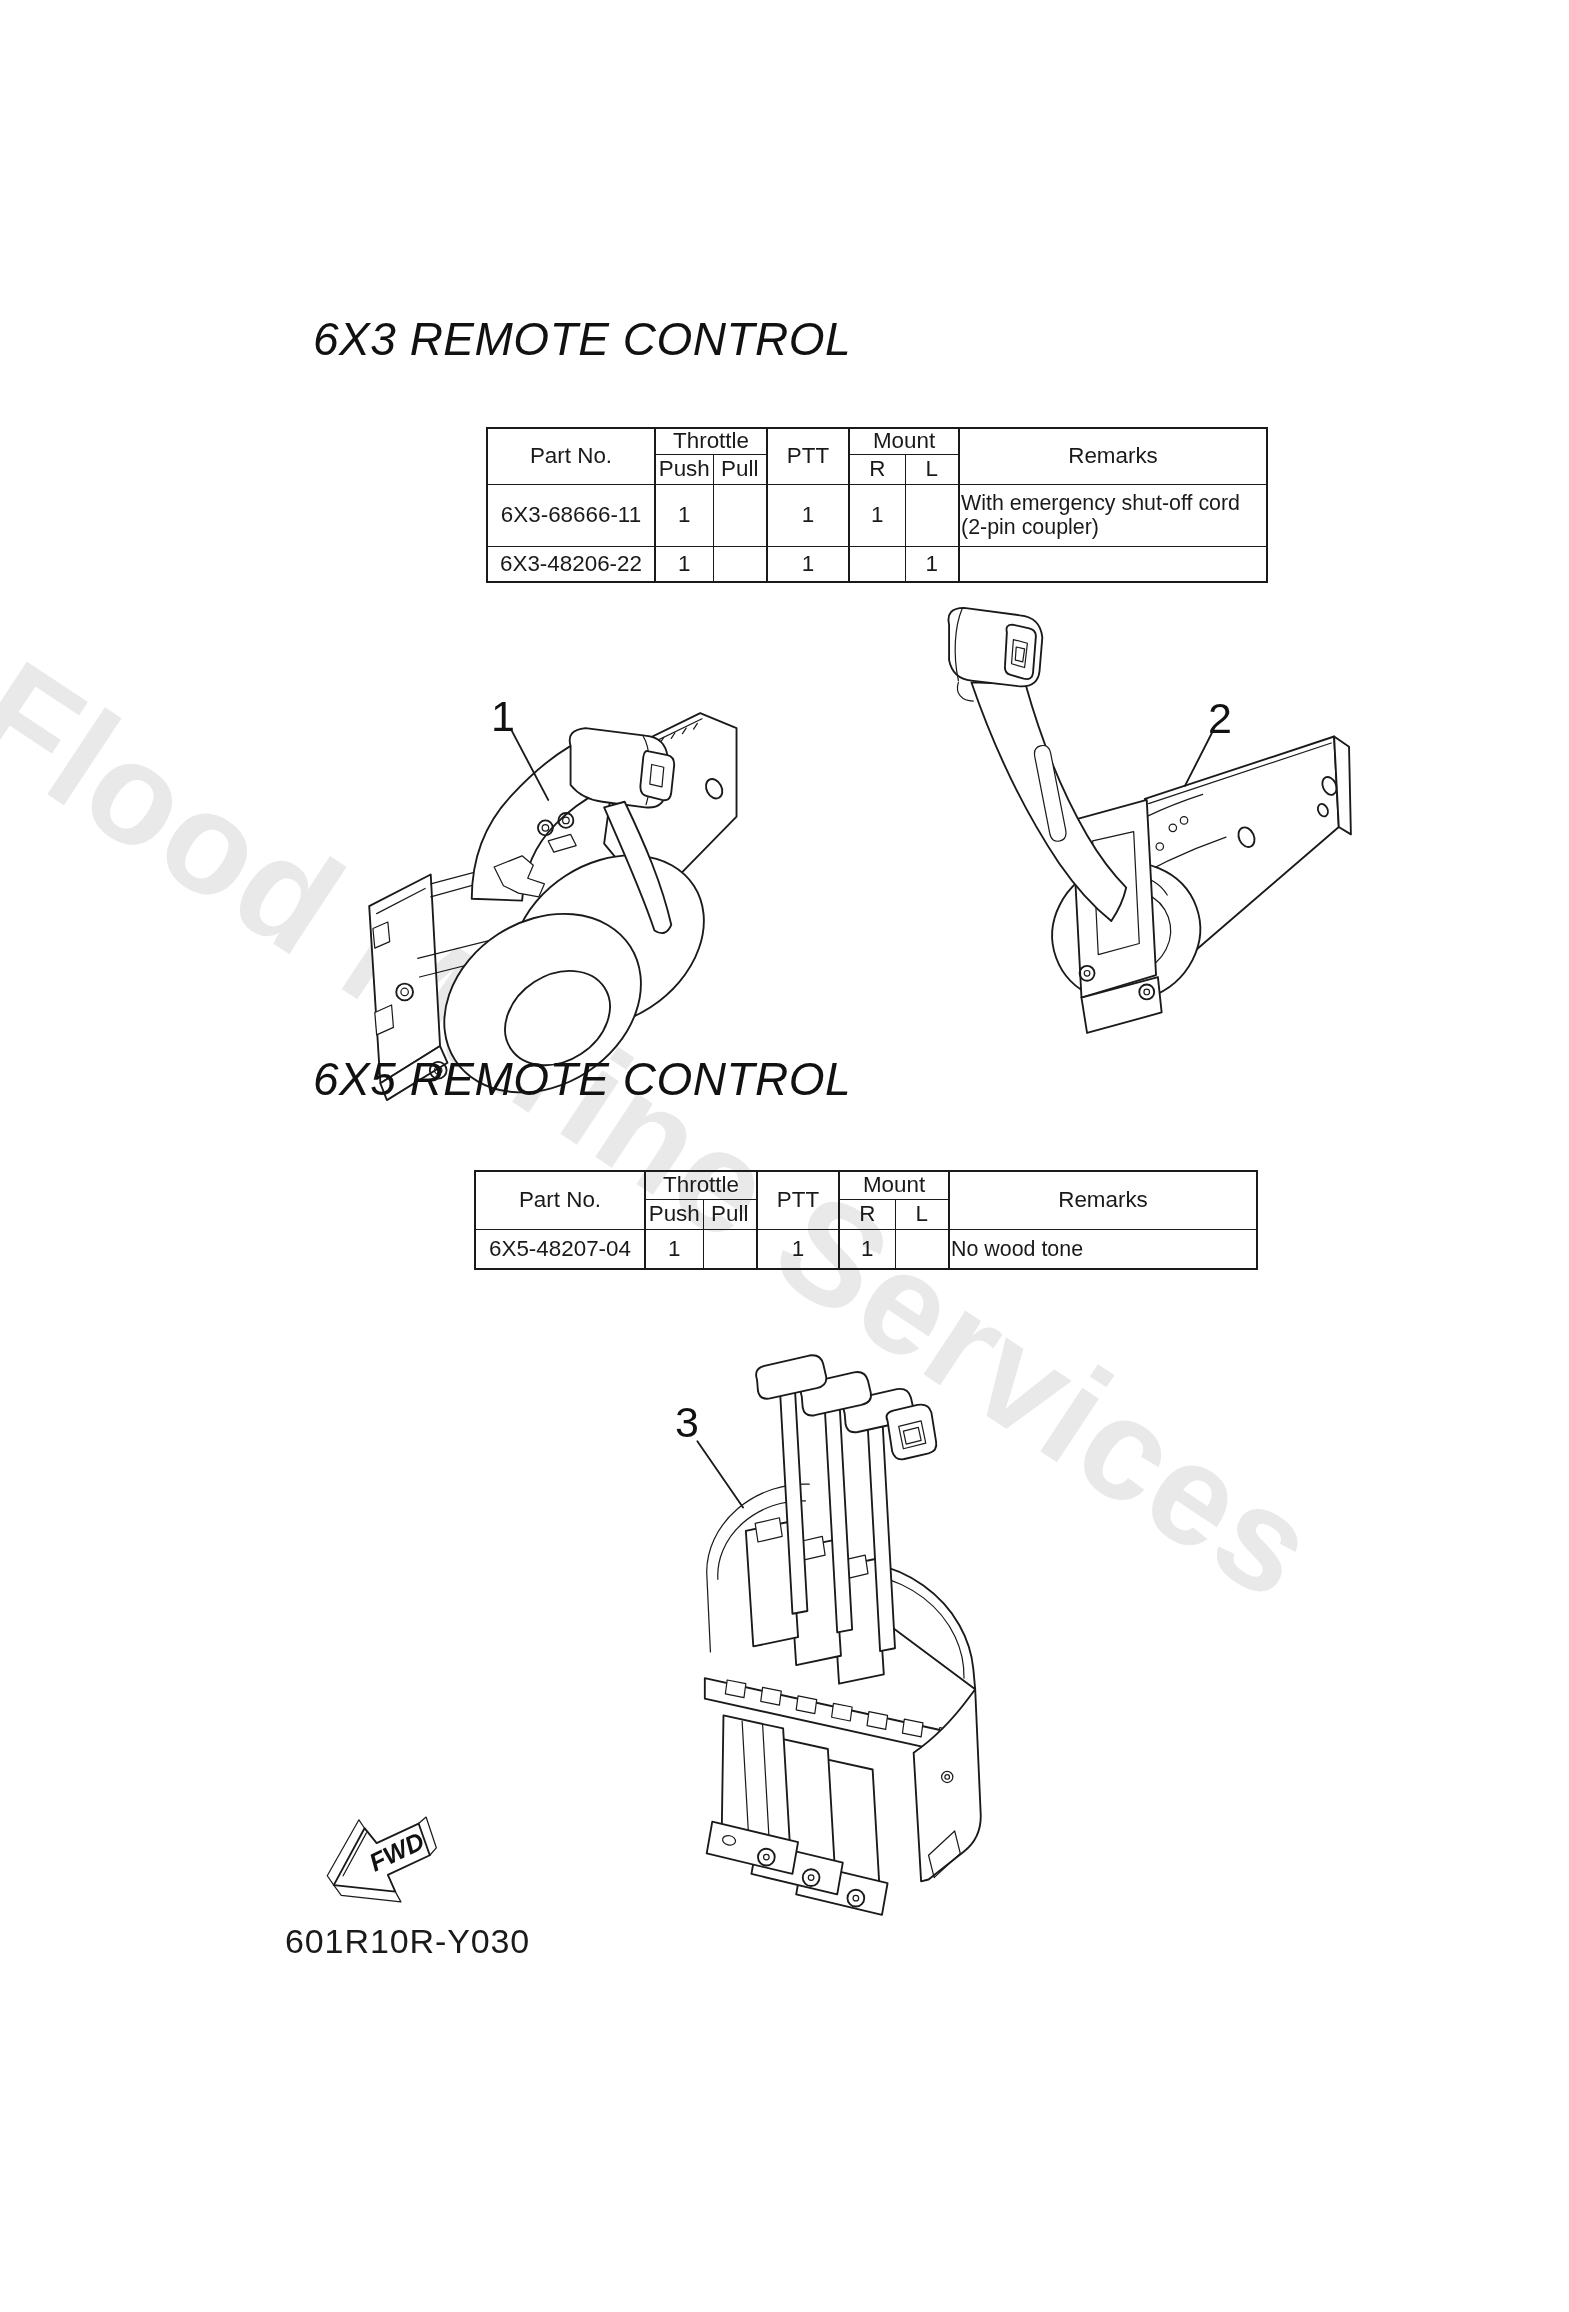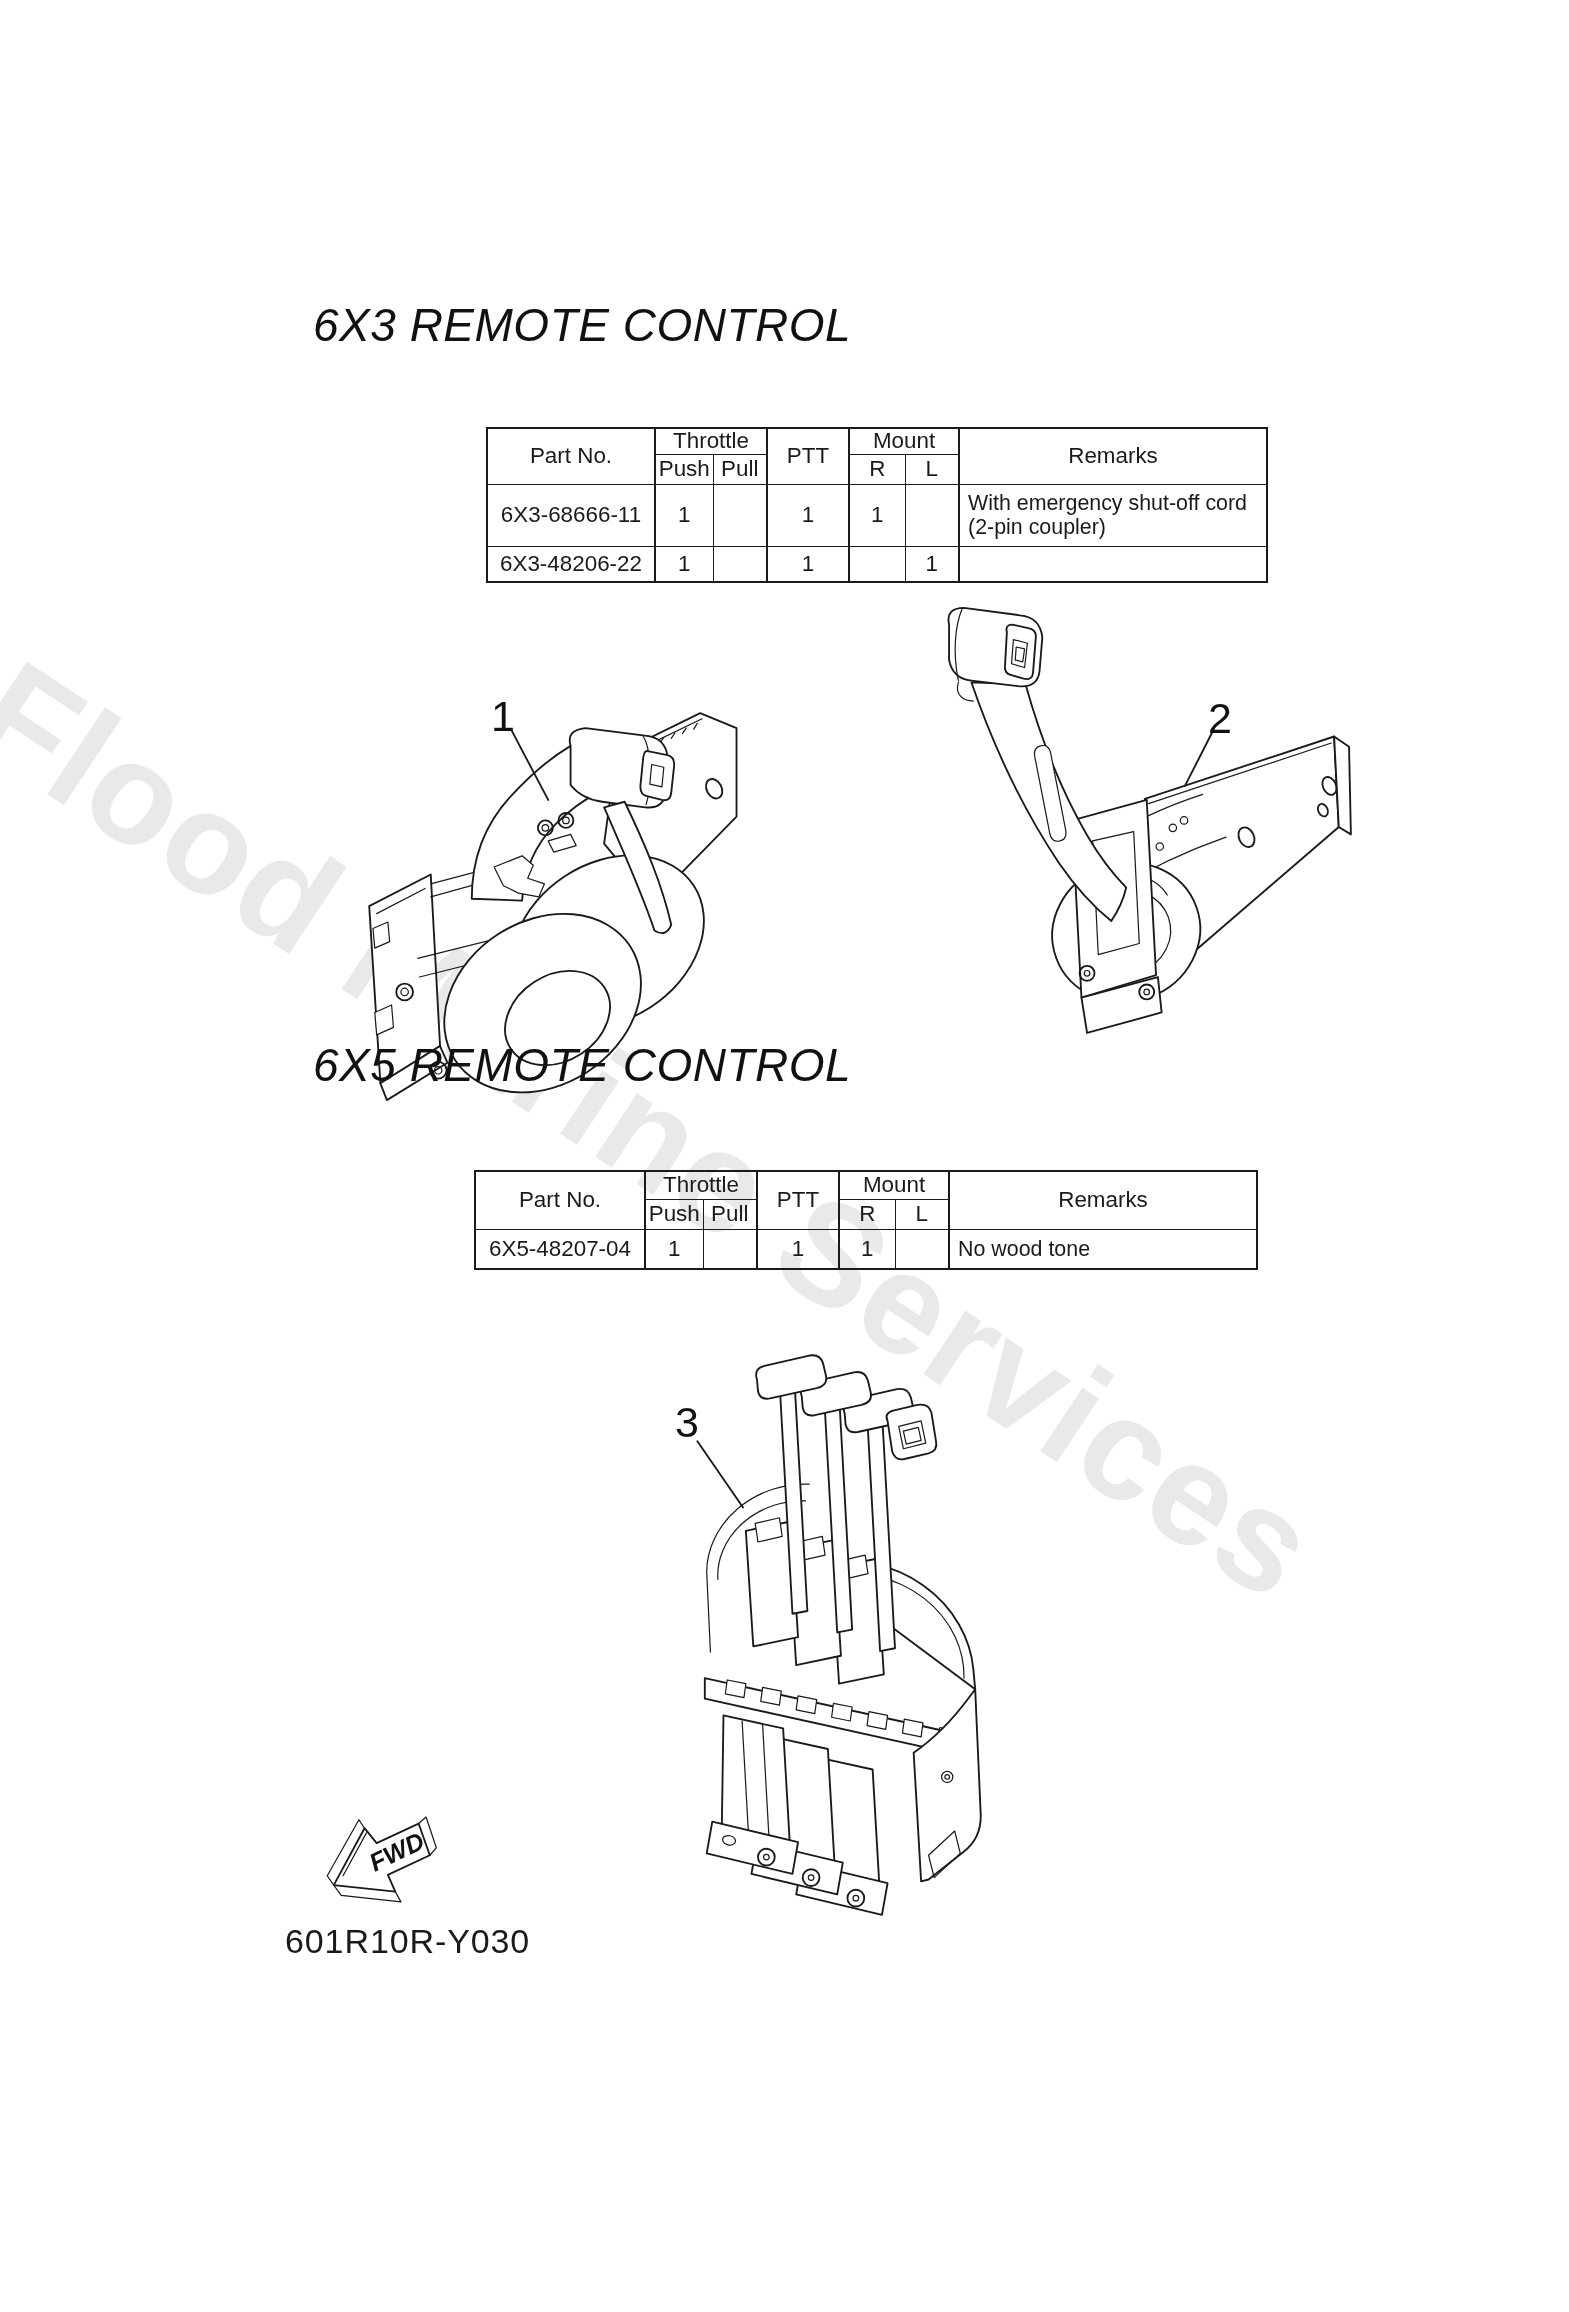--- a/index.html
+++ b/index.html
@@ -6,35 +6,35 @@
   body{width:1570px;height:2313px;position:relative;overflow:hidden;
        font-family:"Liberation Sans",sans-serif;color:#1a1a1a;}
   .watermark{
     position:absolute;left:37px;top:629px;
     font-size:144px;font-weight:700;letter-spacing:1.9px;white-space:nowrap;
     transform:rotate(33.5deg);transform-origin:0 0;
     color:#e9e9e9;z-index:0;user-select:none;
   }
   .sec-title{
     position:absolute;font-style:italic;font-size:46px;letter-spacing:0.5px;
-    color:#111;z-index:3;white-space:nowrap;
+    color:#111;z-index:3;white-space:nowrap;margin-top:14px;
   }
   .parts-table{
     position:absolute;border-collapse:collapse;z-index:3;
     table-layout:fixed;background:transparent;
   }
   .parts-table th,.parts-table td{
     border:1.4px solid #1a1a1a;font-weight:400;font-size:22.4px;
     text-align:center;vertical-align:middle;padding:0;line-height:24px;
     overflow:hidden;
   }
   .parts-table{border:2.8px solid #1a1a1a;margin-left:11px;}
   .hr{border-right-width:2.8px !important;}
   .hl{border-left-width:2.8px !important;}
-  .remarks-cell{text-align:left !important;padding:0 8px !important;font-size:21.4px !important;}
+  .remarks-cell{text-align:left !important;padding:0 1px !important;font-size:21.4px !important;}
   .callout{position:absolute;font-size:43px;color:#111;z-index:3;}
   .doc-code{position:absolute;left:285px;top:1922px;font-size:34px;letter-spacing:0.9px;z-index:3;}
   svg.lineart{position:absolute;left:0;top:0;z-index:2;}
   svg.lineart path,svg.lineart ellipse,svg.lineart circle,svg.lineart line{
     stroke:#1a1a1a;stroke-width:2;fill:none;stroke-linejoin:round;stroke-linecap:round;
   }
   svg.lineart .w{fill:#ffffff;}
   svg.lineart .thin{stroke-width:1.3;}
   svg.lineart text{stroke:none;fill:#111;}
 </style>

